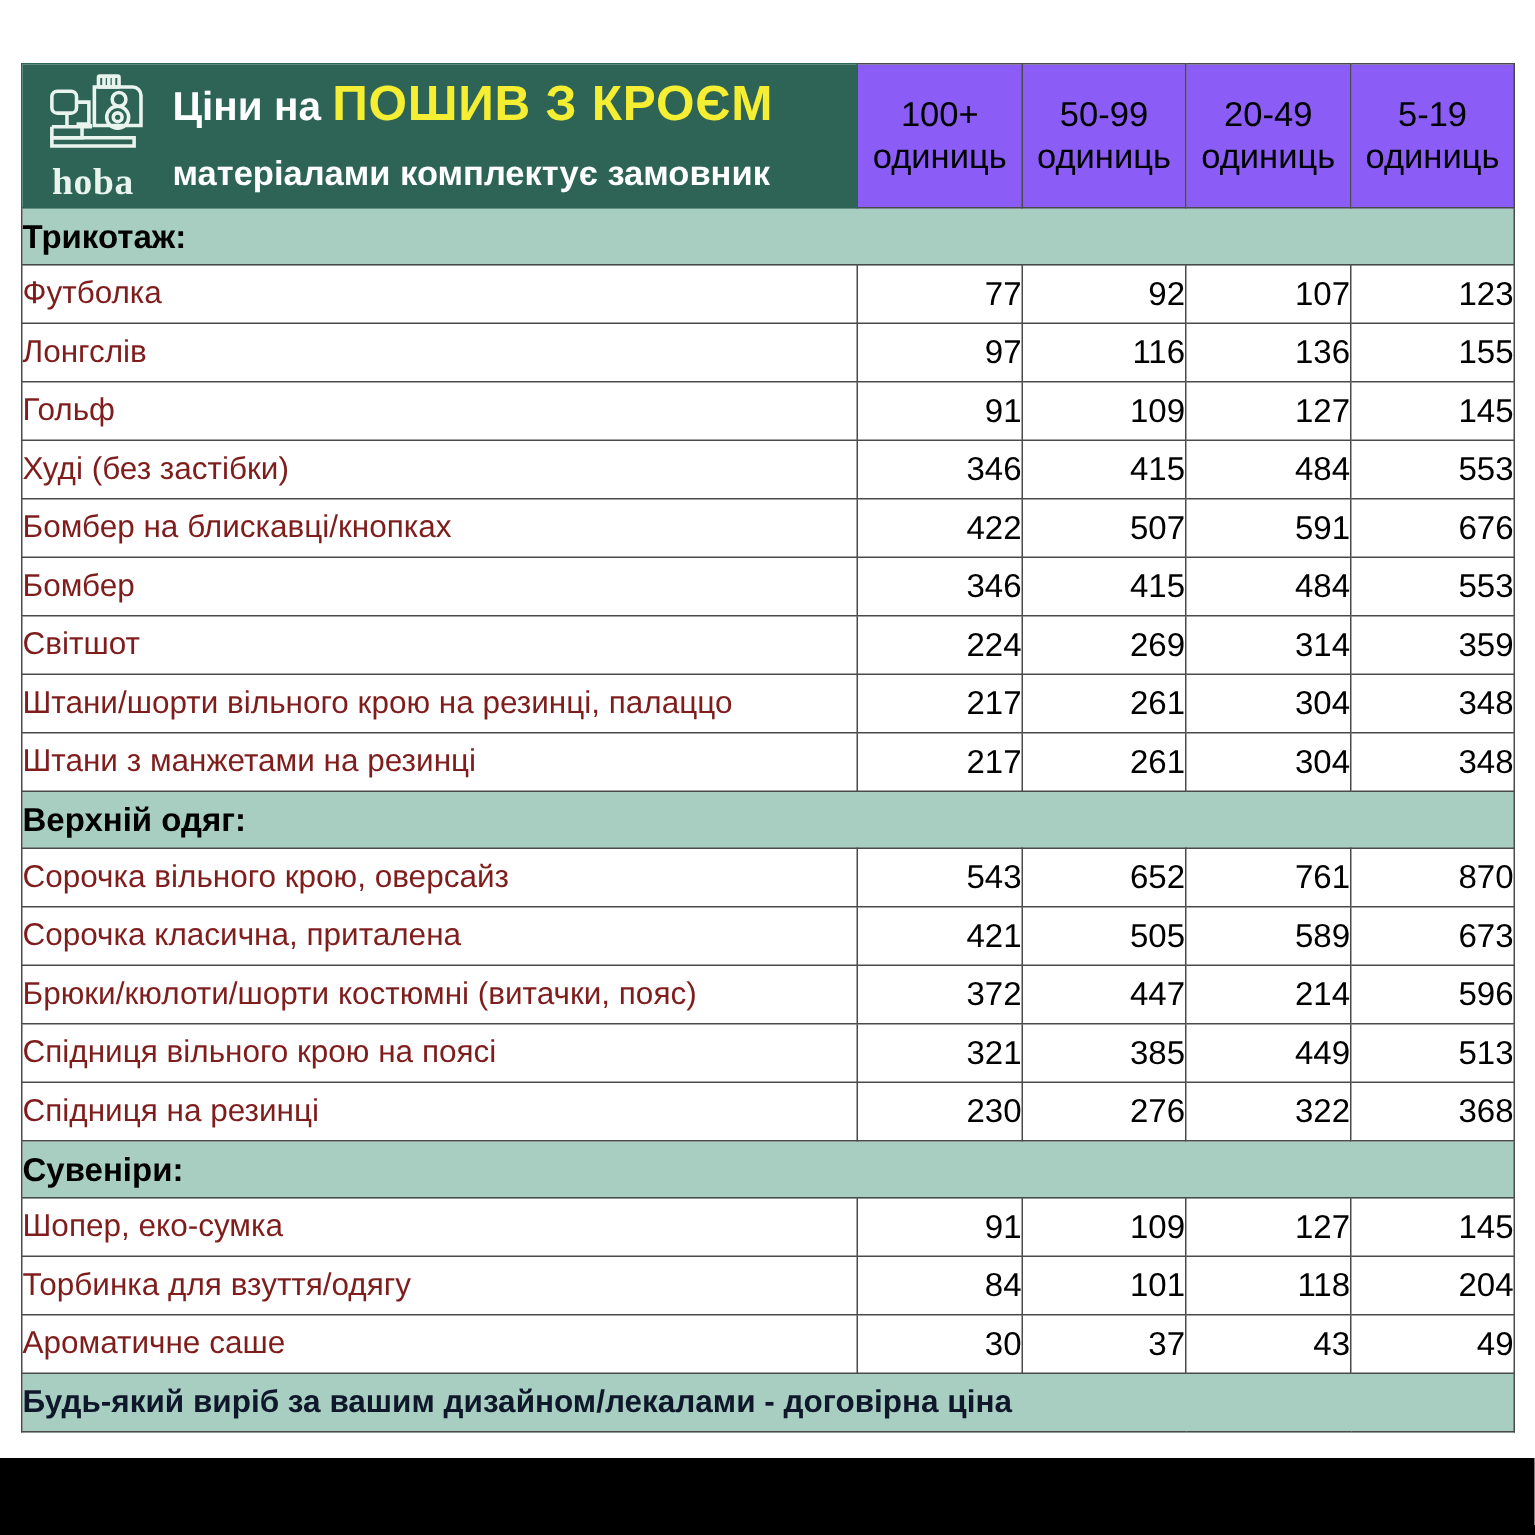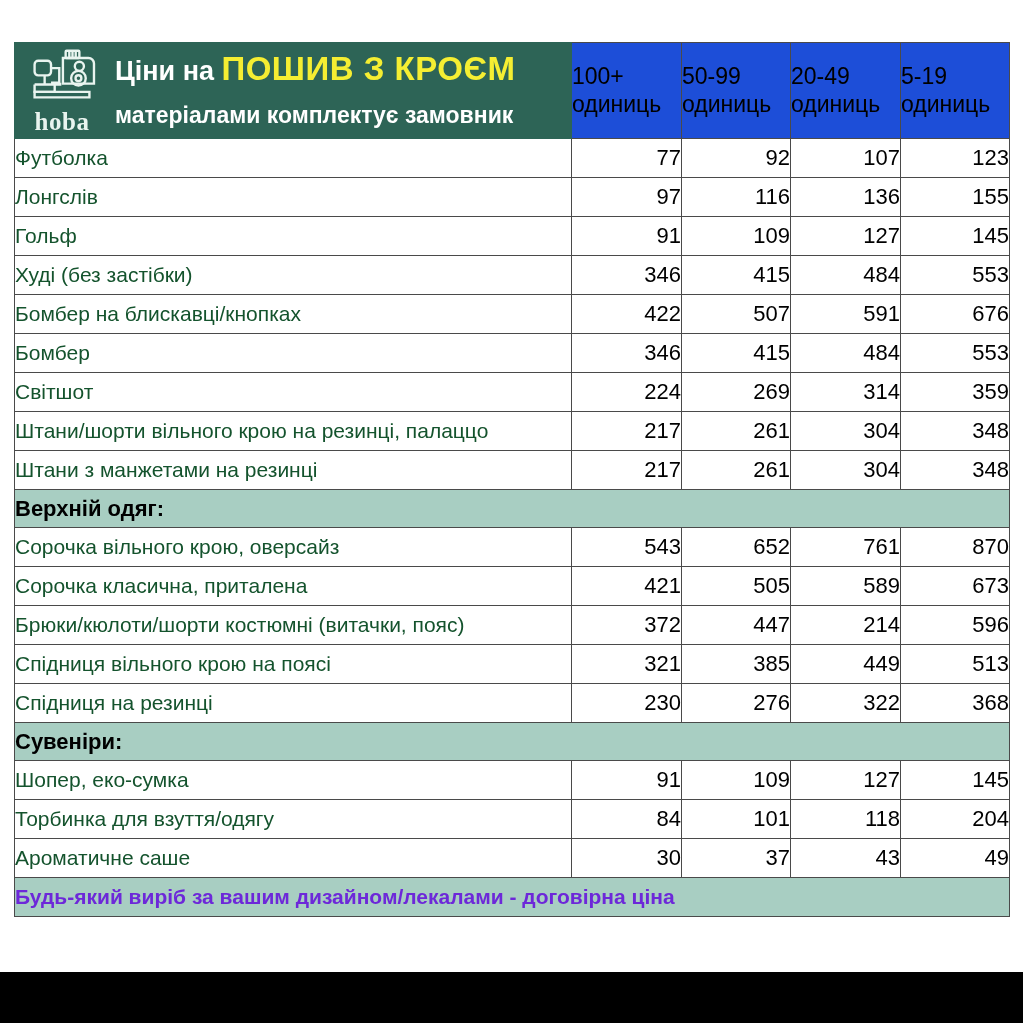--- a/index.html
+++ b/index.html
@@ -111,22 +111,22 @@
   }
   .title-line2 {
     color: #ffffff;
     font-size: 23px;
     font-weight: 700;
     white-space: nowrap;
     line-height: 1.05;
   }
 
   .hdr-num {
-    background: #1d4ed8;
-    text-align: left;
+    background: #8b5cf6;
+    text-align: center;
     font-size: 23px;
     color: #000000;
     line-height: 1.18;
     height: 95px;
   }
   .hdr-num .n1 { display:block; }
   .hdr-num .n2 { display:block; }
 
   
   .section-row td {
@@ -137,40 +137,40 @@
     color: #000000;
     padding-left: 8px;
   }
 
   
   .data-row td {
     height: 38px;
   }
   .cell-label {
     font-size: 21px;
-    color: #14532d;
+    color: #7f1d1d;
     padding-left: 8px;
     text-align: left;
     white-space: nowrap;
     margin-left: 28px;
   }
   .cell-num {
     font-size: 22px;
     color: #000000;
     text-align: right;
     padding-right: 9px;
   }
 
   
   .footer-row td {
     background: #a8cec2;
     height: 38px;
     font-size: 21px;
     font-weight: 700;
-    color: #6d28d9;
+    color: #0f172a;
     padding-left: 8px;
     white-space: nowrap;
   }
 </style>
 </head>
 <body>
 
 <div id="page">
 
   <div id="table-wrap">
@@ -221,20 +221,23 @@
             </td>
             <td class="hdr-num">
               <span class="n1">20-49</span>
               <span class="n2">одиниць</span>
             </td>
             <td class="hdr-num">
               <span class="n1">5-19</span>
               <span class="n2">одиниць</span>
             </td>
           </tr>
+          <tr class="section-row">
+            <td colspan="5">Трикотаж:</td>
+          </tr>
           <tr class="data-row">
             <td class="cell-label">Футболка</td>
             <td class="cell-num">77</td>
             <td class="cell-num">92</td>
             <td class="cell-num">107</td>
             <td class="cell-num">123</td>
           </tr>
           <tr class="data-row">
             <td class="cell-label">Лонгслів</td>
             <td class="cell-num">97</td>

